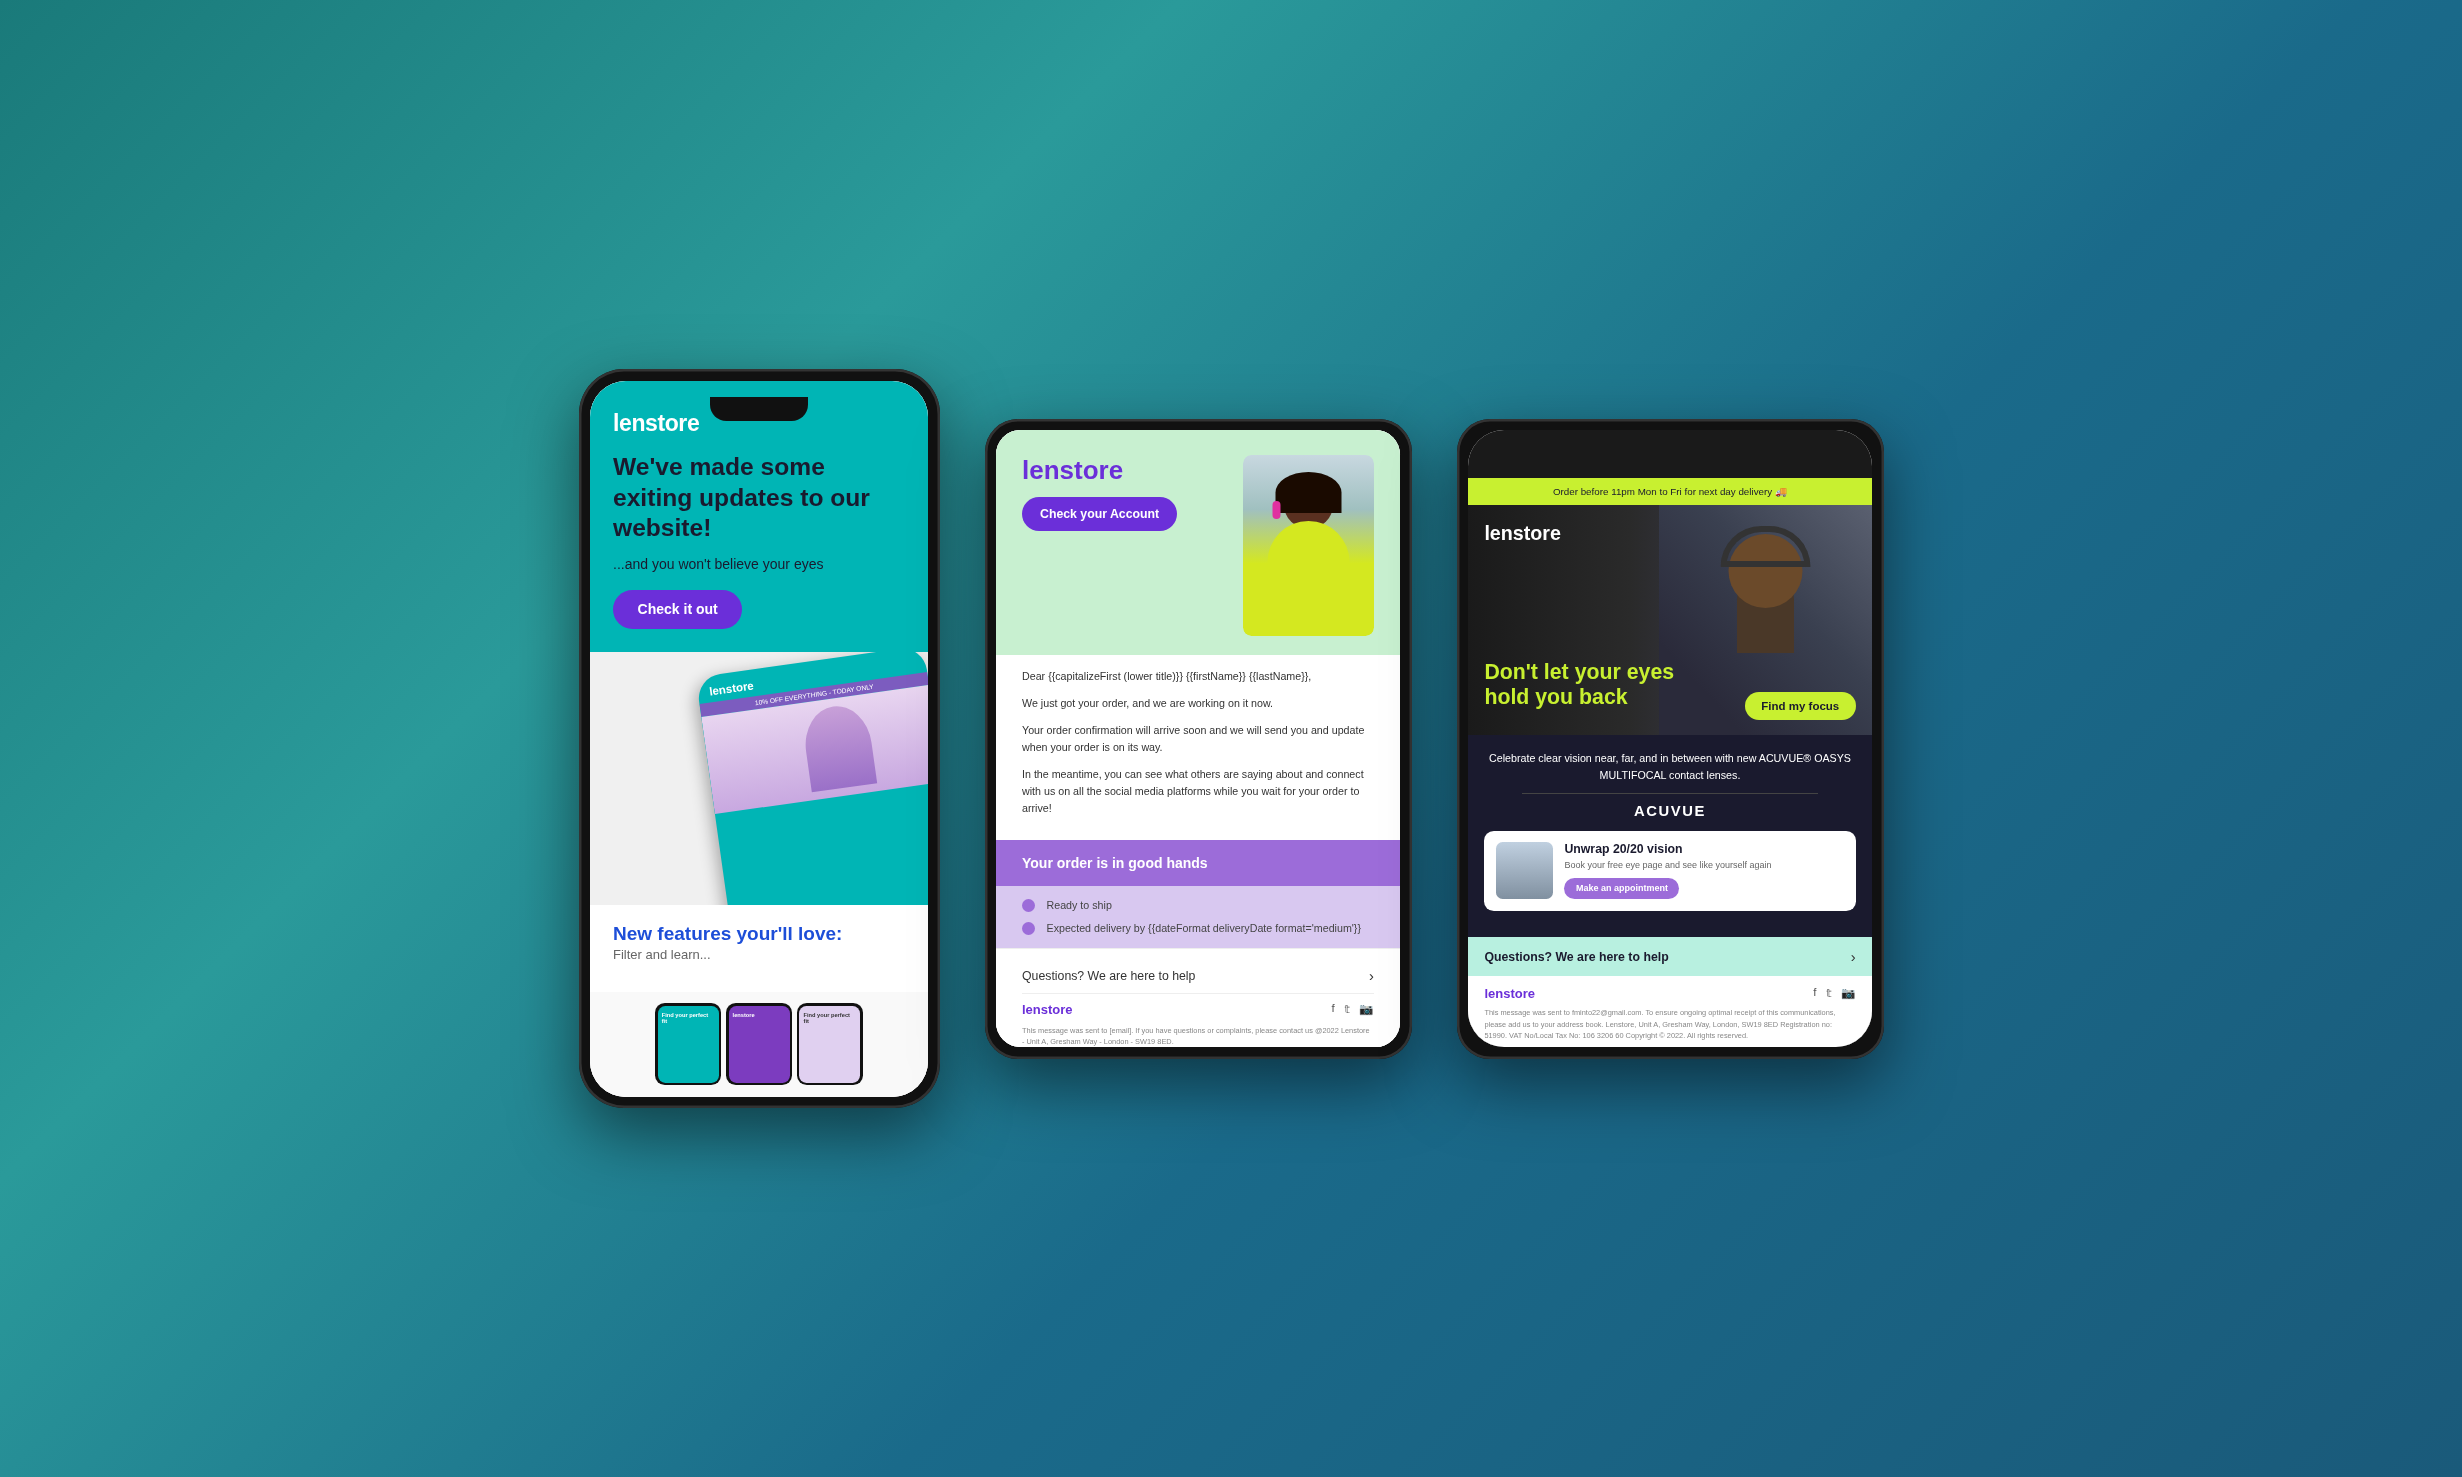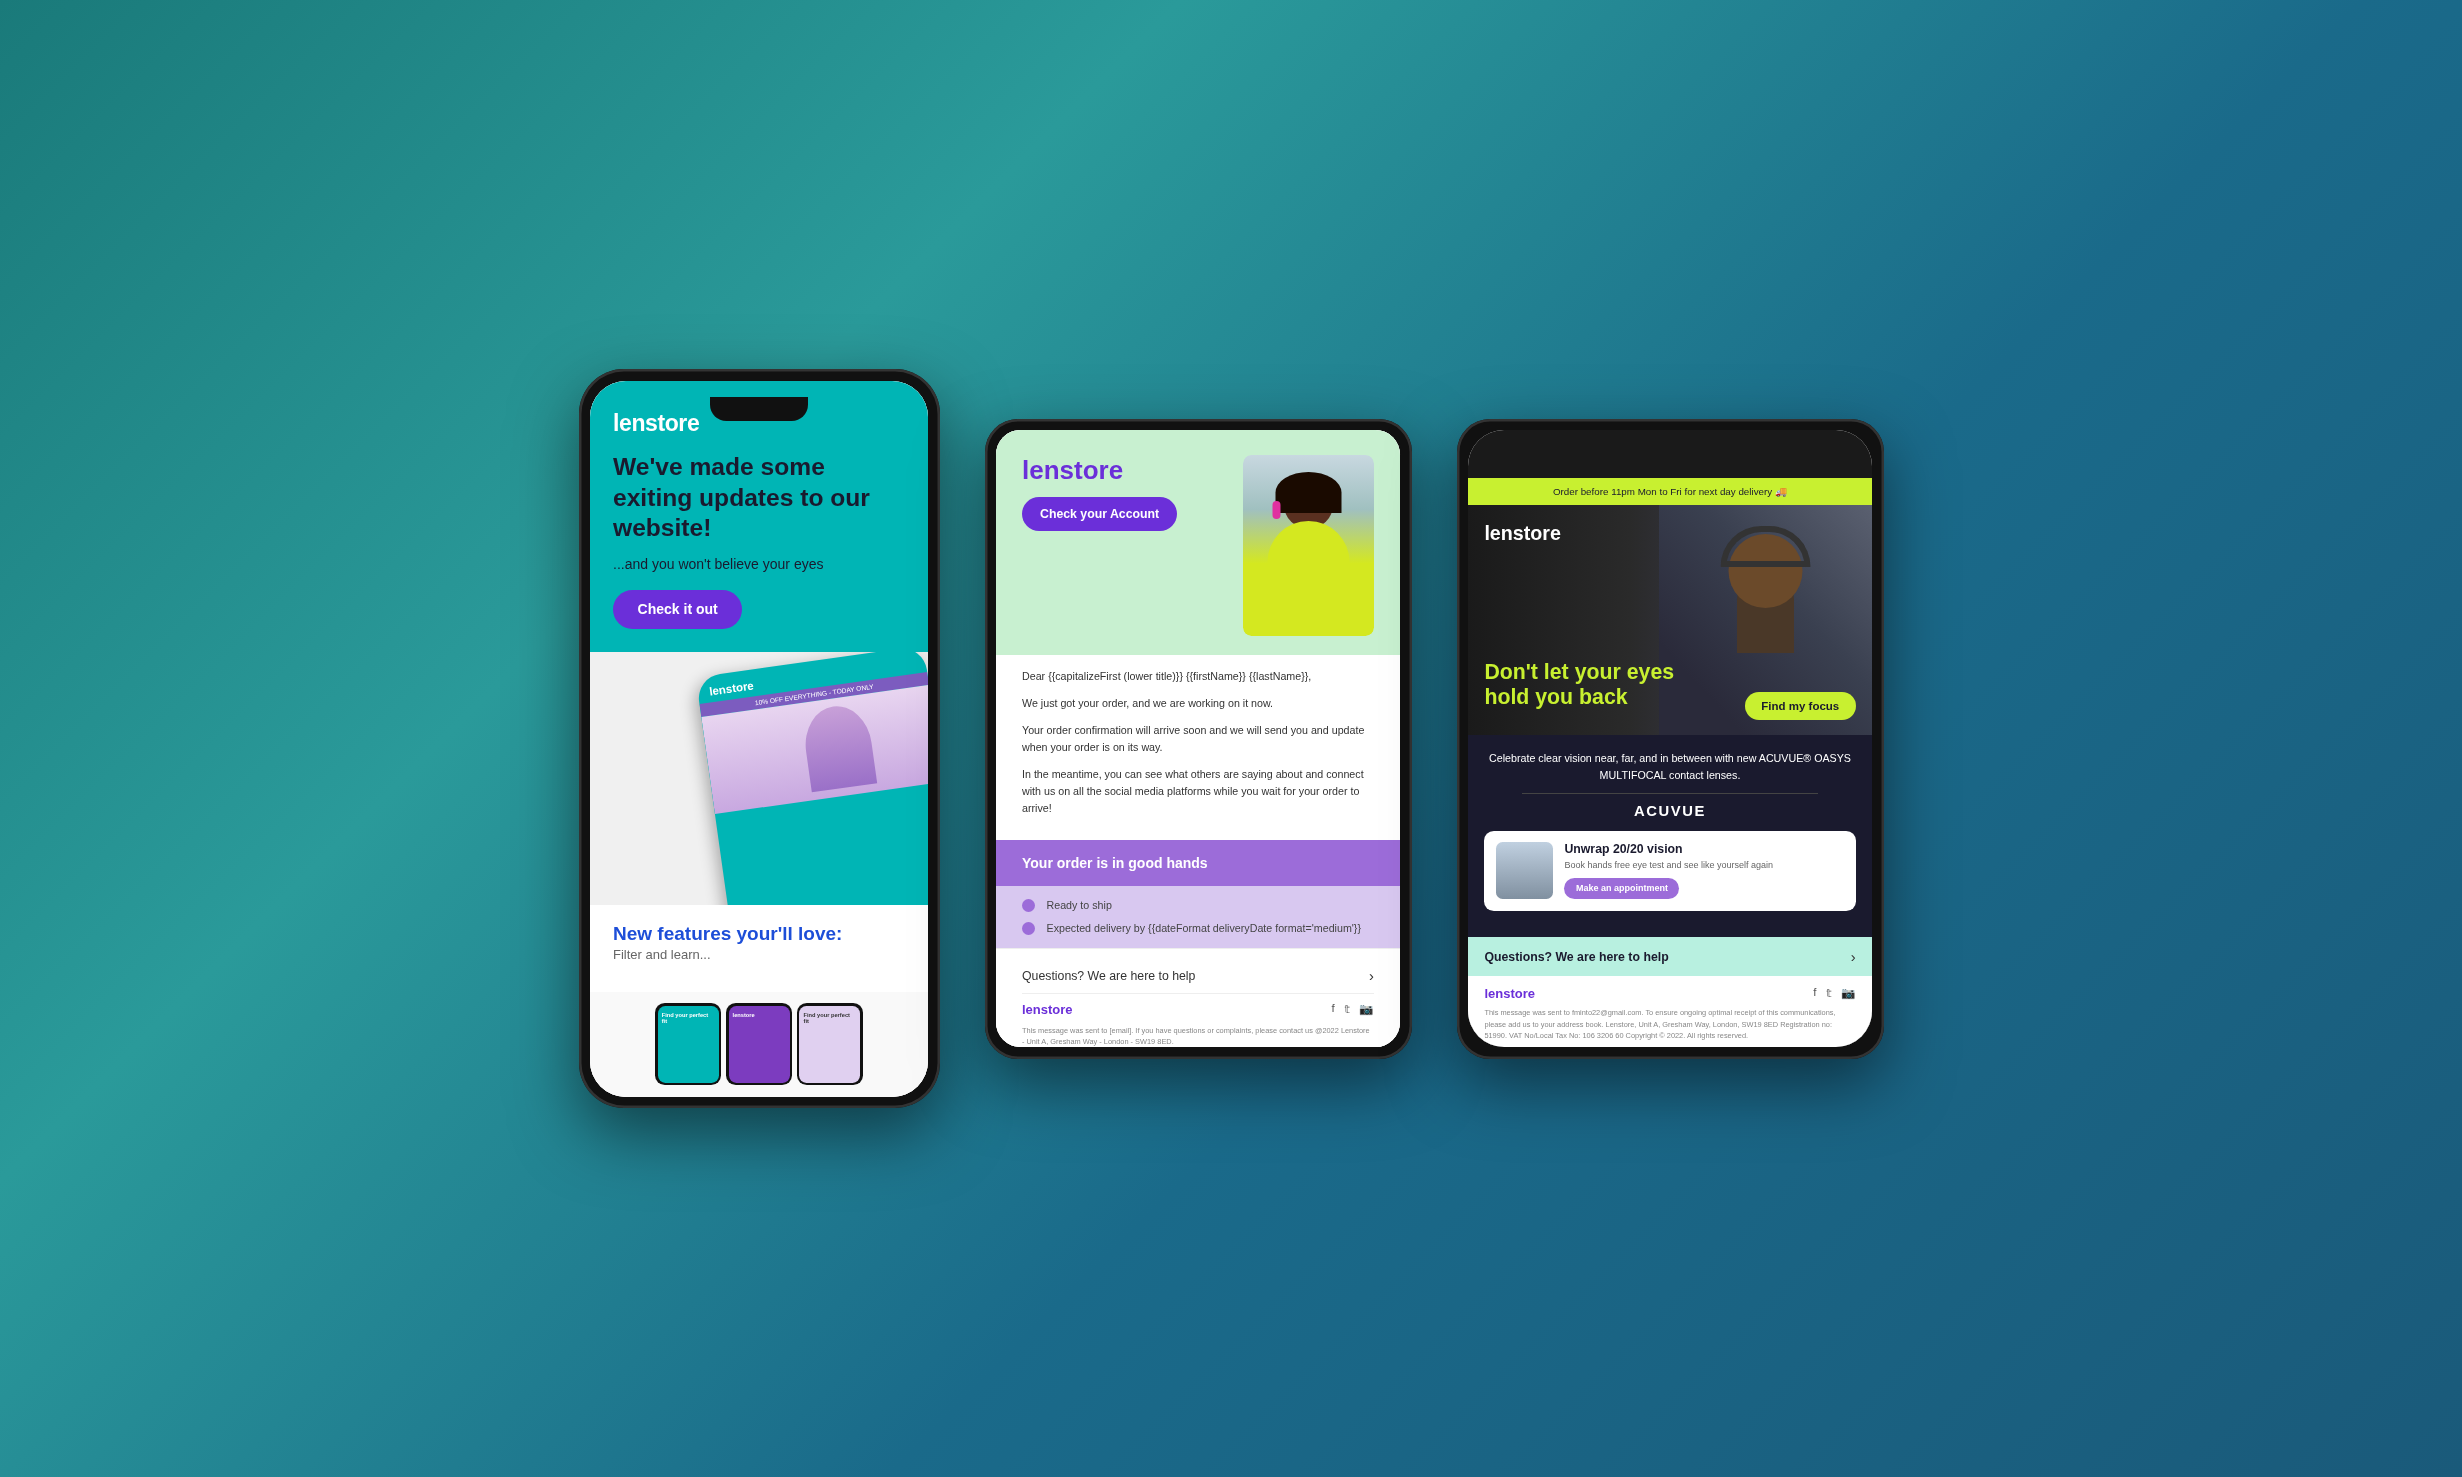--- a/index.html
+++ b/index.html
@@ -759,21 +759,21 @@
 
           <div class="tablet2-body">
             <div class="tablet2-celebrate">Celebrate clear vision near, far, and in between with new ACUVUE® OASYS MULTIFOCAL contact lenses.</div>
             <div style="width:80%;height:0.8px;background:#444;margin:0 auto 9.8px;"></div>
             <div class="tablet2-acuvue-logo">ACUVUE</div>
 
             <div class="tablet2-card">
               <div class="tablet2-card-img"></div>
               <div class="tablet2-card-content">
                 <div class="tablet2-card-title">Unwrap 20/20 vision</div>
-                <div class="tablet2-card-sub">Book hands free eye test and see like yourself again</div>
+                <div class="tablet2-card-sub">Book your free eye page and see like yourself again</div>
                 <button class="tablet2-card-btn">Make an appointment</button>
               </div>
             </div>
           </div>
 
           <div class="tablet2-help">
             <span class="tablet2-help-text">Questions? We are here to help</span>
             <span style="font-size:14.8px;color:#333;">›</span>
           </div>
 

